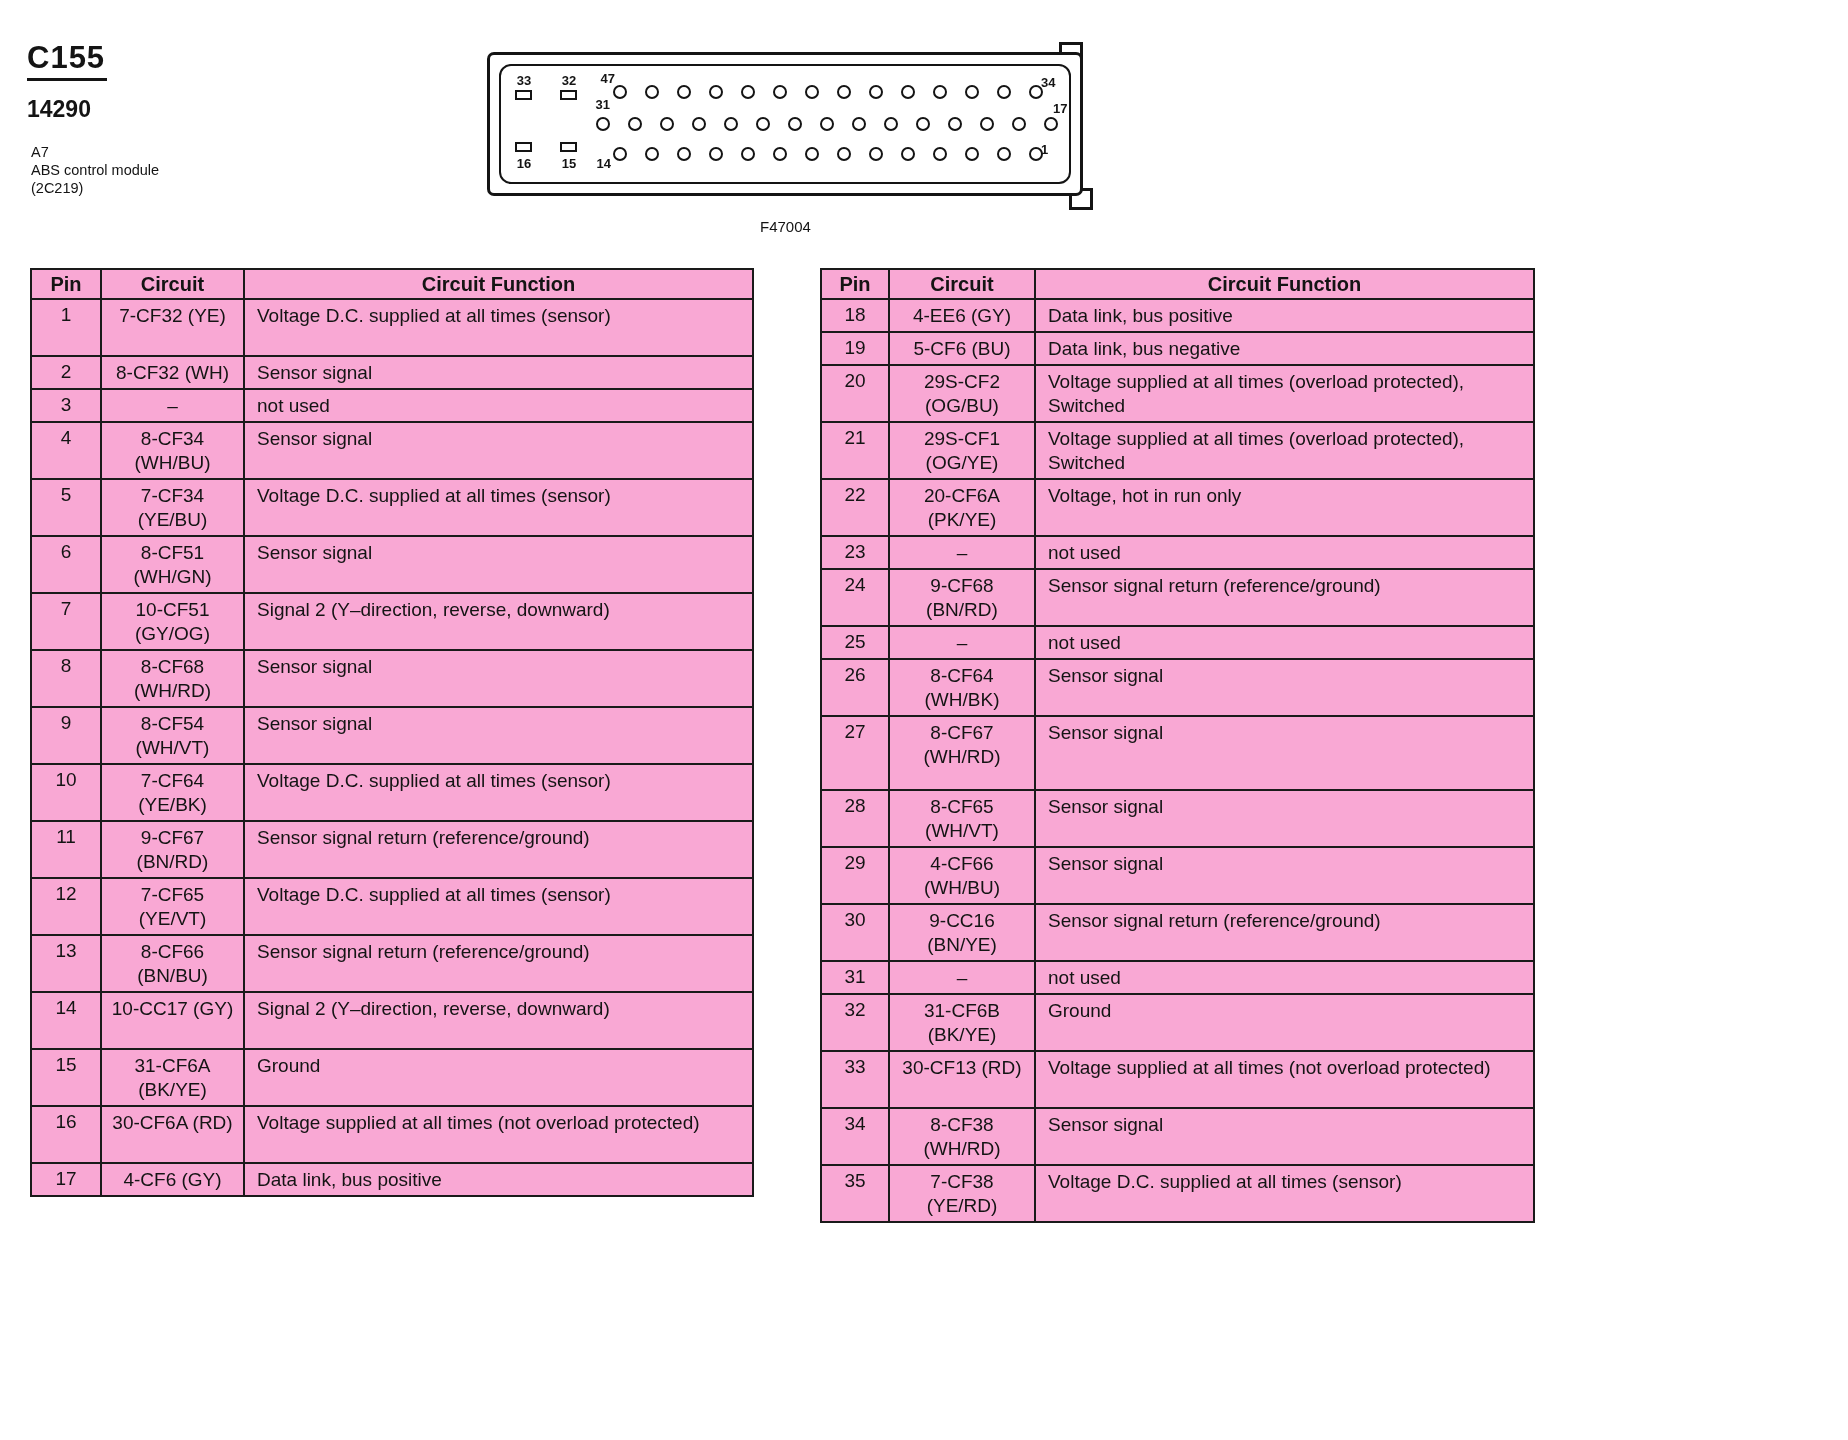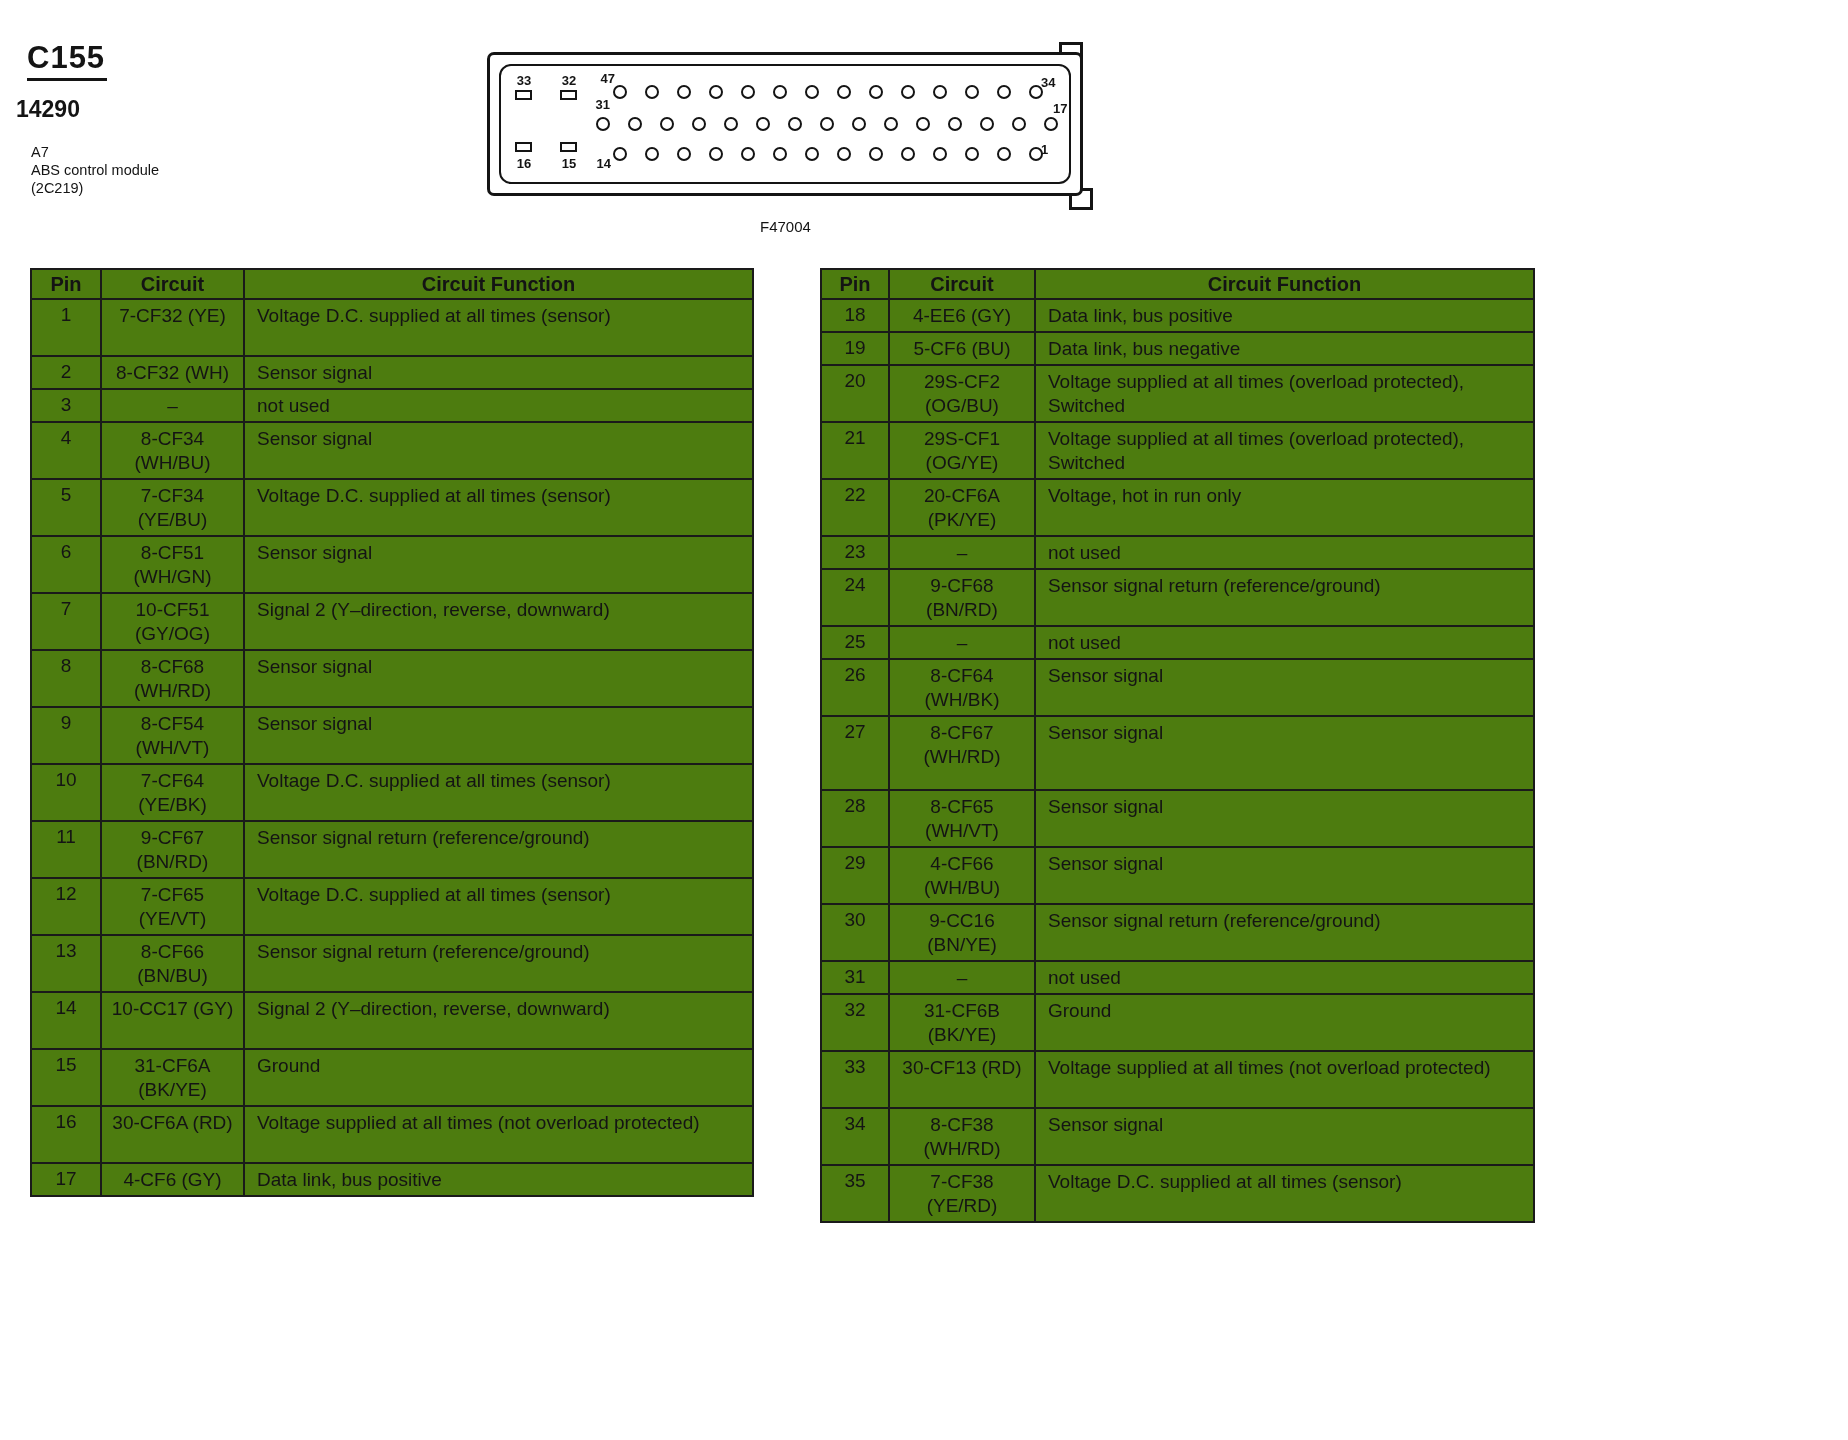--- a/index.html
+++ b/index.html
@@ -2,21 +2,21 @@
 <html><head>
 <meta charset="utf-8">
 <style>
   html,body{margin:0;padding:0;background:#ffffff;}
   #page{position:relative;width:1848px;height:1440px;background:#ffffff;color:#141414;
         font-family:"Liberation Sans", sans-serif;overflow:hidden;}
 
   
   .hdr-id{position:absolute;left:27px;top:40px;font-size:31px;font-weight:bold;
           border-bottom:3px solid #141414;padding:0 2px 2px 0;letter-spacing:1px;}
-  .hdr-part{position:absolute;left:16px;top:96px;font-size:23px;font-weight:bold;}
+  .hdr-part{position:absolute;left:27px;top:96px;font-size:23px;font-weight:bold;}
   .hdr-loc{position:absolute;left:31px;top:144px;font-size:14.5px;}
   .hdr-desc{position:absolute;left:31px;top:162px;font-size:14.5px;}
   .hdr-code{position:absolute;left:31px;top:180px;font-size:14.5px;}
 
   
   #connector{position:absolute;left:485px;top:44px;width:615px;height:170px;}
   #connector .outer{position:absolute;left:2px;top:8px;width:590px;height:138px;
                     border:3px solid #141414;border-radius:7px;background:#fff;}
   #connector .tab-top{position:absolute;left:574px;top:-2px;width:18px;height:14px;
                     border:3px solid #141414;background:#fff;}
@@ -24,21 +24,21 @@
                     border:3px solid #141414;background:#fff;}
   #connector .inner{position:absolute;left:14px;top:20px;width:568px;height:116px;
                     border:2.5px solid #141414;border-radius:12px;background:#fff;}
   .pin-circle{position:absolute;width:10px;height:10px;border:2.5px solid #141414;
               border-radius:50%;background:#fff;}
   .pin-rect{position:absolute;width:13px;height:6px;border:2.5px solid #141414;background:#fff;}
   .pin-label{position:absolute;font-size:13px;font-weight:bold;color:#141414;width:30px;}
   .fig-label{position:absolute;left:760px;top:218px;width:70px;text-align:left;font-size:15px;}
 
   
-  .pin-table{position:absolute;border-collapse:collapse;table-layout:fixed;background:#4d7c0f;}
+  .pin-table{position:absolute;border-collapse:collapse;table-layout:fixed;background:#f9a8d4;}
   #table-left{left:30px;top:268px;width:722px;}
   #table-right{left:820px;top:268px;width:713px;}
   .pin-table th,.pin-table td{border:2.5px solid #1a1a1a;overflow:hidden;}
   .pin-table th{font-size:20px;font-weight:bold;text-align:center;vertical-align:middle;
                 height:28px;padding:0 4px;}
   .pin-table td{font-size:19px;vertical-align:top;padding:4px 6px 2px 6px;}
   td.cell-pin{text-align:center;}
   td.cell-circuit{text-align:center;}
   td.cell-fn{text-align:left;padding-left:12px;}
   .pin-table td div{line-height:24px;white-space:nowrap;}

